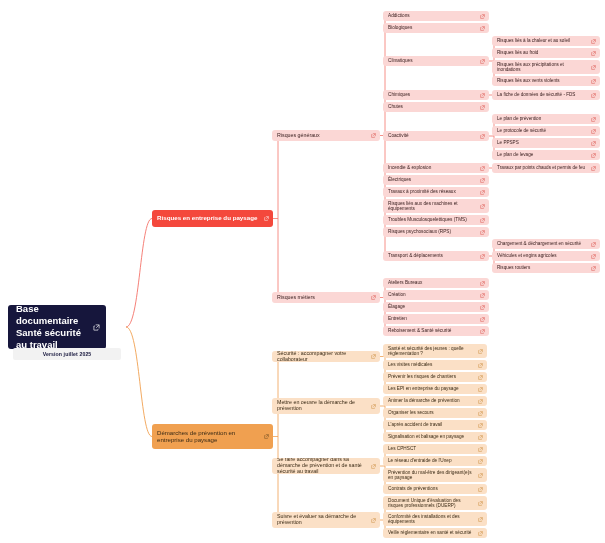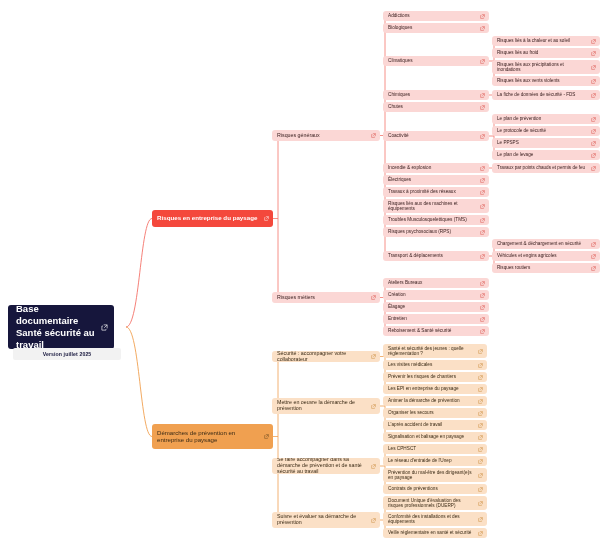--- a/index.html
+++ b/index.html
@@ -9,21 +9,21 @@
   svg#wires{position:absolute;left:0;top:0;width:605px;height:543px;pointer-events:none;}
 
   .node{position:absolute;box-sizing:border-box;border-radius:3px;
         display:flex;align-items:center;justify-content:space-between;
         padding:2px 4px 2px 5px;overflow:hidden;}
   .node .lbl{display:block;line-height:1.12;}
   .ext{flex:0 0 auto;margin-left:3px;opacity:.85;}
   .ext svg{display:block;}
 
   
-  #root-node{left:8px;top:305px;width:106px;height:44px;background:#16163c;
+  #root-node{left:8px;top:305px;width:98px;height:44px;background:#16163c;
              border-radius:3px;color:#ffffff;padding:4px 6px 4px 8px;
              align-items:center;}
   #root-node .lbl{font-size:9.5px;font-weight:bold;line-height:1.25;}
   #version-badge{position:absolute;left:13px;top:348px;width:108px;height:12px;
                  background:#f2f2f2;border-radius:2px;color:#16163c;
                  font-size:5.2px;font-weight:bold;display:flex;
                  align-items:center;justify-content:center;letter-spacing:.1px;}
 
   
   .l1{color:#ffffff;font-size:6.2px;font-weight:bold;}

